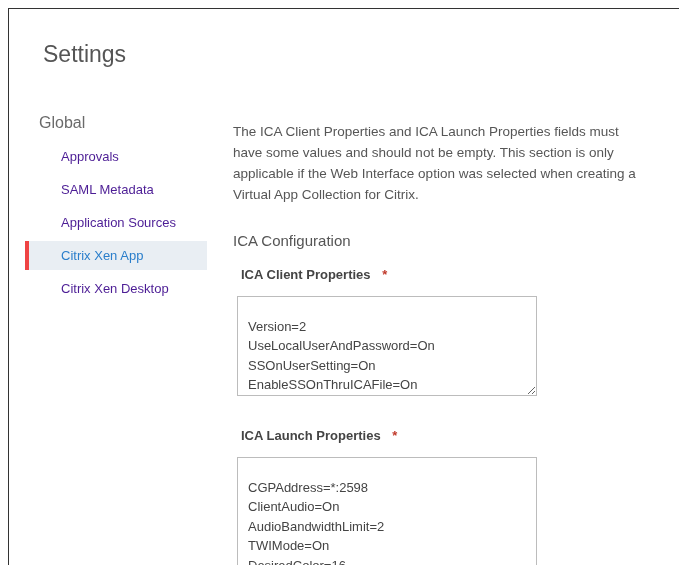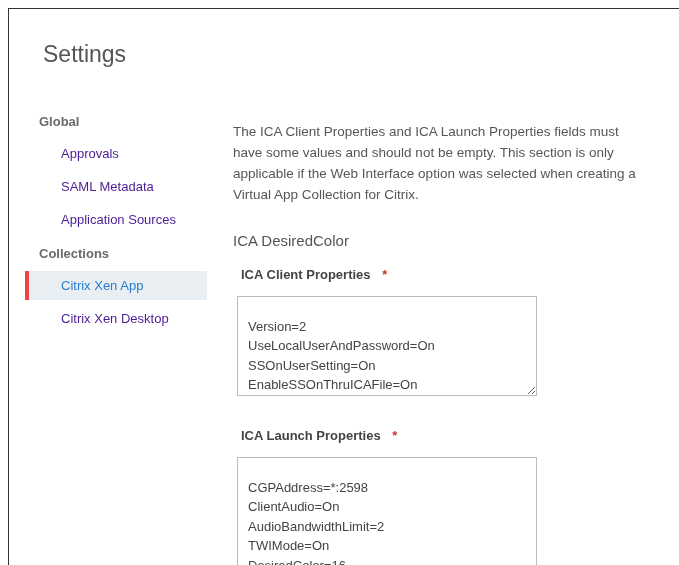--- a/index.html
+++ b/index.html
@@ -29,22 +29,22 @@
       display: flex;
       flex: 1;
       overflow: hidden;
     }
     .sidebar {
       width: 190px;
       flex-shrink: 0;
       padding-top: 2px;
     }
     .sidebar .section-header {
-      font-size: 13px;
-      font-weight: 700;
+      font-size: 16px;
+      font-weight: 400;
       color: #6a6a6a;
       padding: 8px 12px 6px 14px;
     }
     .sidebar .nav-item {
       font-size: 13px;
       color: #4c1d95;
       padding: 7px 12px 7px 28px;
       cursor: pointer;
       border-left: 4px solid transparent;
     }
@@ -117,34 +117,33 @@
         <span>Approvals</span>
       </div>
 
       <div class="nav-item">
         <span>SAML Metadata</span>
       </div>
       <div class="nav-item">
         <span>Application Sources</span>
       </div>
 
-      <div class="section-header">Collections</div>
       <div class="nav-item active">
         <span>Citrix Xen App</span>
       </div>
       <div class="nav-item">
         <span>Citrix Xen Desktop</span>
       </div>
 
     </nav>
 
     <main class="main">
       <p class="intro">The ICA Client Properties and ICA Launch Properties fields must have some values and should not be empty. This section is only applicable if the Web Interface option was selected when creating a Virtual App Collection for Citrix.</p>
 
-      <h2 class="section-title">ICA DesiredColor</h2>
+      <h2 class="section-title">ICA Configuration</h2>
 
       <div class="field">
         <div class="field-label">
           <span>ICA Client Properties</span>
           <span class="required">*</span>
         </div>
         <textarea class="props" style="">Version=2
 UseLocalUserAndPassword=On
 SSOnUserSetting=On
 EnableSSOnThruICAFile=On</textarea>

